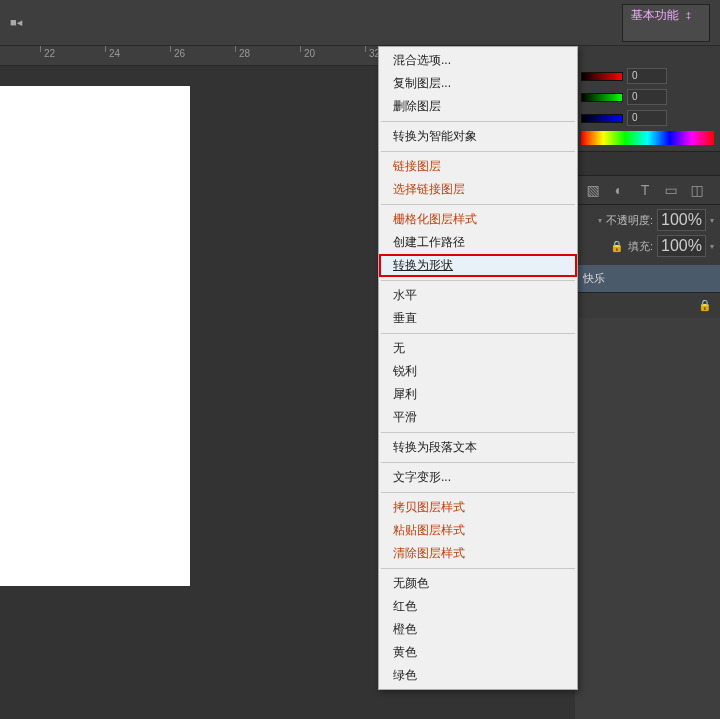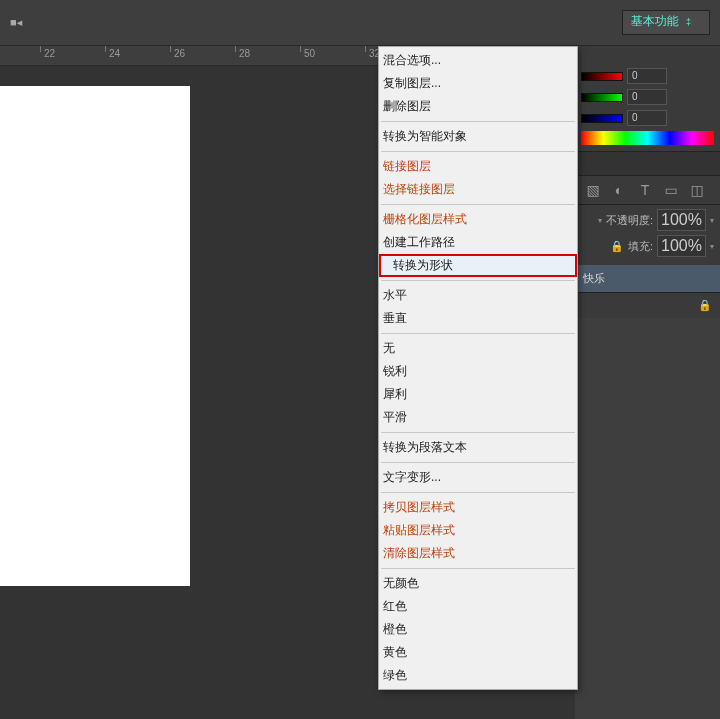--- a/index.html
+++ b/index.html
@@ -1,34 +1,34 @@
 <!DOCTYPE html>
 <html><head>
 <meta charset="utf-8">
 <style>
 * { margin: 0; padding: 0; box-sizing: border-box; font-family: "Microsoft YaHei", sans-serif; }
 body { width: 720px; height: 719px; background: #4a4a4a; overflow: hidden; position: relative; }
 
 .top-bar { height: 46px; background: #3e3e3e; border-bottom: 1px solid #2a2a2a; display: flex; align-items: center; justify-content: space-between; padding: 0 10px; }
 .top-bar-left { color: #aaa; font-size: 11px; }
-.workspace-select { background: #4a4a4a; border: 1px solid #222; color: #5eead4; font-size: 12px; padding: 2px 18px 4px 8px; position: relative; }
+.workspace-select { background: #4a4a4a; border: 1px solid #222; color: #f0abfc; font-size: 12px; padding: 2px 18px 17px 8px; position: relative; }
 .workspace-select .arrows { margin-left: 4px; font-size: 9px; }
 
 .ruler-wrap { height: 20px; background: #3e3e3e; border-bottom: 1px solid #2a2a2a; position: relative; padding-left: 26px; display: flex; align-items: center; }
 .ruler-tick { position: absolute; top: 0; height: 20px; color: #999; font-size: 10px; }
 .ruler-tick span { position: absolute; top: 2px; left: 4px; }
 .ruler-tick::before { content: ''; position: absolute; left: 0; top: 0; width: 1px; height: 6px; background: #777; }
 
 .canvas-area { position: absolute; left: 0; top: 66px; bottom: 0; right: 0; background: #333; }
 .canvas { position: absolute; left: 0; top: 20px; width: 190px; height: 500px; background: #fff; }
 
 .context-menu { position: absolute; left: 378px; top: 46px; width: 200px; background: #f0f0f0; border: 1px solid #aaa; box-shadow: 2px 2px 6px rgba(0,0,0,0.4); z-index: 100; padding: 2px 0; }
-.menu-item { padding: 3px 4px; font-size: 12px; color: #222; cursor: default; }
+.menu-item { padding: 3px 14px; font-size: 12px; color: #222; cursor: default; }
 .menu-item.disabled { color: #c2410c; }
-.menu-item.highlighted { border: 2px solid #d00; padding: 1px 12px; background: #e8f0f8; }
+.menu-item.highlighted { border: 2px solid #d00; padding: 1px 12px; background: #e8f0f8; text-decoration: underline; }
 .menu-sep { height: 1px; background: #c8c8c8; margin: 3px 2px; }
 
 .right-panels { position: absolute; right: 0; top: 46px; width: 145px; bottom: 0; background: #3e3e3e; }
 
 .collapse-icon { position: absolute; left: 580px; top: 50px; color: #888; font-size: 10px; }
 
 .color-panel { padding: 22px 6px 6px 6px; background: #3a3a3a; border-bottom: 1px solid #222; }
 .color-row { display: flex; align-items: center; margin-bottom: 5px; gap: 4px; }
 .color-slider { width: 42px; height: 9px; border: 1px solid #111; }
 .slider-red { background: linear-gradient(to right, #000, #f00); }
@@ -69,21 +69,21 @@
   <div class="ruler-tick" style="left:105px">
       <span>24</span>
     </div>
   <div class="ruler-tick" style="left:170px">
       <span>26</span>
     </div>
   <div class="ruler-tick" style="left:235px">
       <span>28</span>
     </div>
   <div class="ruler-tick" style="left:300px">
-      <span>50</span>
+      <span>20</span>
     </div>
   <div class="ruler-tick" style="left:365px">
       <span>32</span>
     </div>
 </div>
 
 <div class="canvas-area">
   <div class="canvas"></div>
 </div>
 

